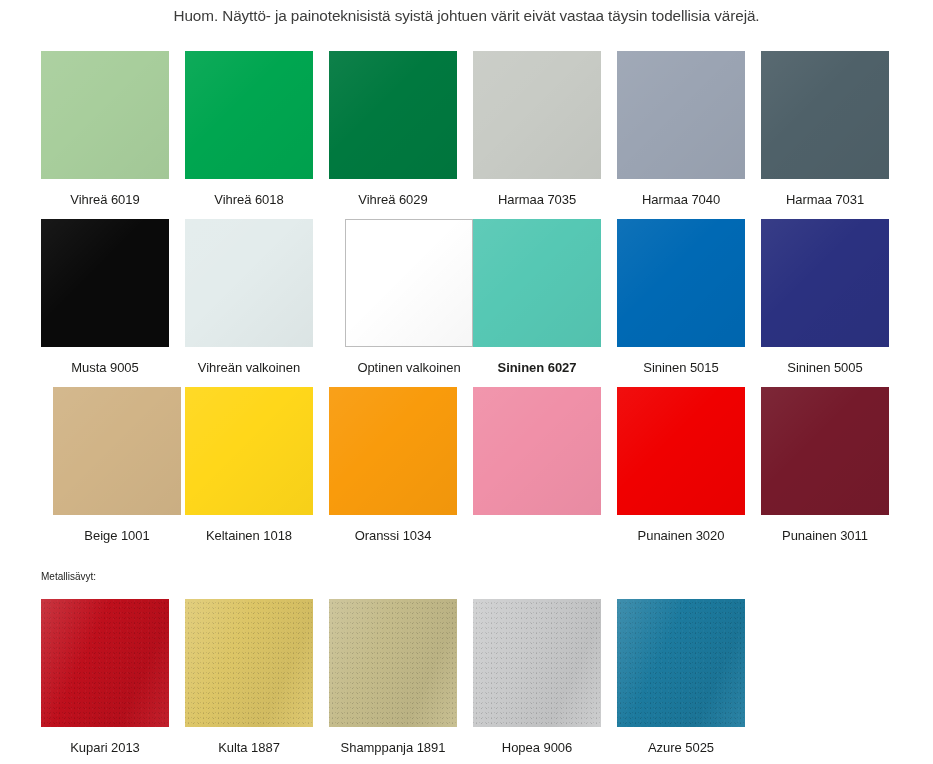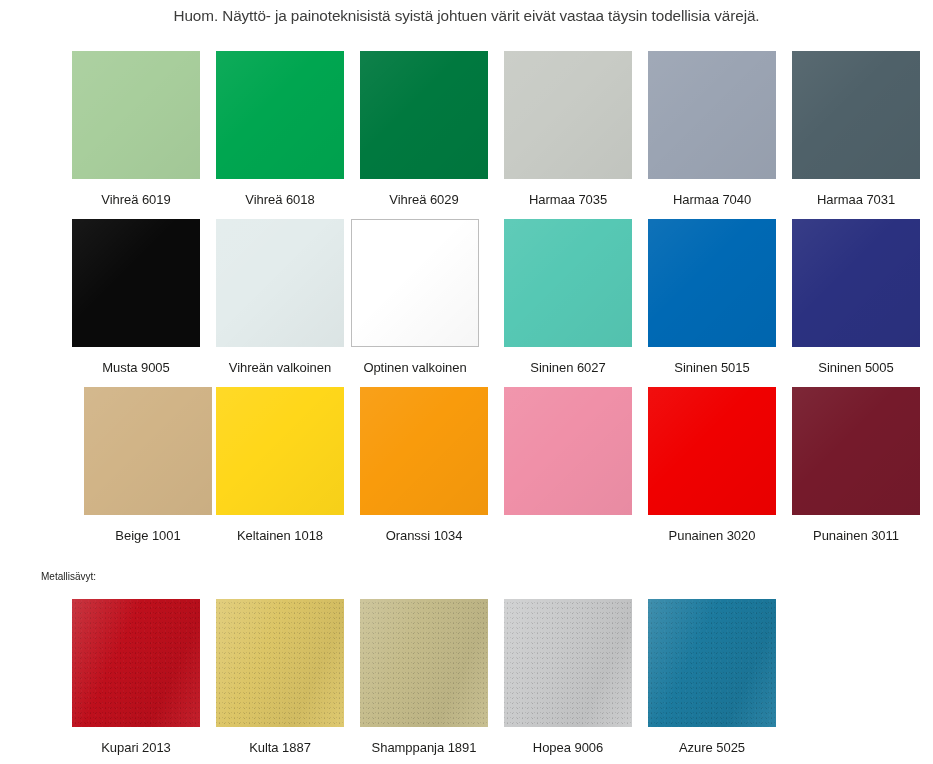--- a/index.html
+++ b/index.html
@@ -42,21 +42,20 @@
     left: 41px;
   }
   .row {
     position: relative;
     height: 168px;
   }
   .cell {
     position: absolute;
     top: 0;
     width: 128px;
-    margin-left: 31px;
   }
   .swatch {
     width: 128px;
     height: 128px;
     box-sizing: border-box;
     position: relative;
     overflow: hidden;
   }
   .swatch.bordered {
     border: 1px solid #bdbdbd;
@@ -154,25 +153,25 @@
       </div>
       <div class="row">
         <div class="cell" style="left: 0px;">
           <div class="swatch sheen" style="background: rgb(10, 10, 10);"></div>
           <div class="label">Musta 9005</div>
         </div>
         <div class="cell" style="left: 144px;">
           <div class="swatch sheen" style="background: rgb(227, 236, 236);"></div>
           <div class="label">Vihreän valkoinen</div>
         </div>
-        <div class="cell" style="left: 279px;">
+        <div class="cell" style="left: 304px;">
           <div class="swatch sheen bordered" style="background: rgb(255, 255, 255);"></div>
           <div class="label">Optinen valkoinen</div>
         </div>
-        <div class="cell" style="left: 432px;">
+        <div class="cell" style="left: 432px; font-weight: bold;">
           <div class="swatch sheen" style="background: rgb(86, 200, 180);"></div>
           <div class="label">Sininen 6027</div>
         </div>
         <div class="cell" style="left: 576px;">
           <div class="swatch sheen" style="background: rgb(0, 105, 180);"></div>
           <div class="label">Sininen 5015</div>
         </div>
         <div class="cell" style="left: 720px;">
           <div class="swatch sheen" style="background: rgb(43, 49, 128);"></div>
           <div class="label">Sininen 5005</div>

